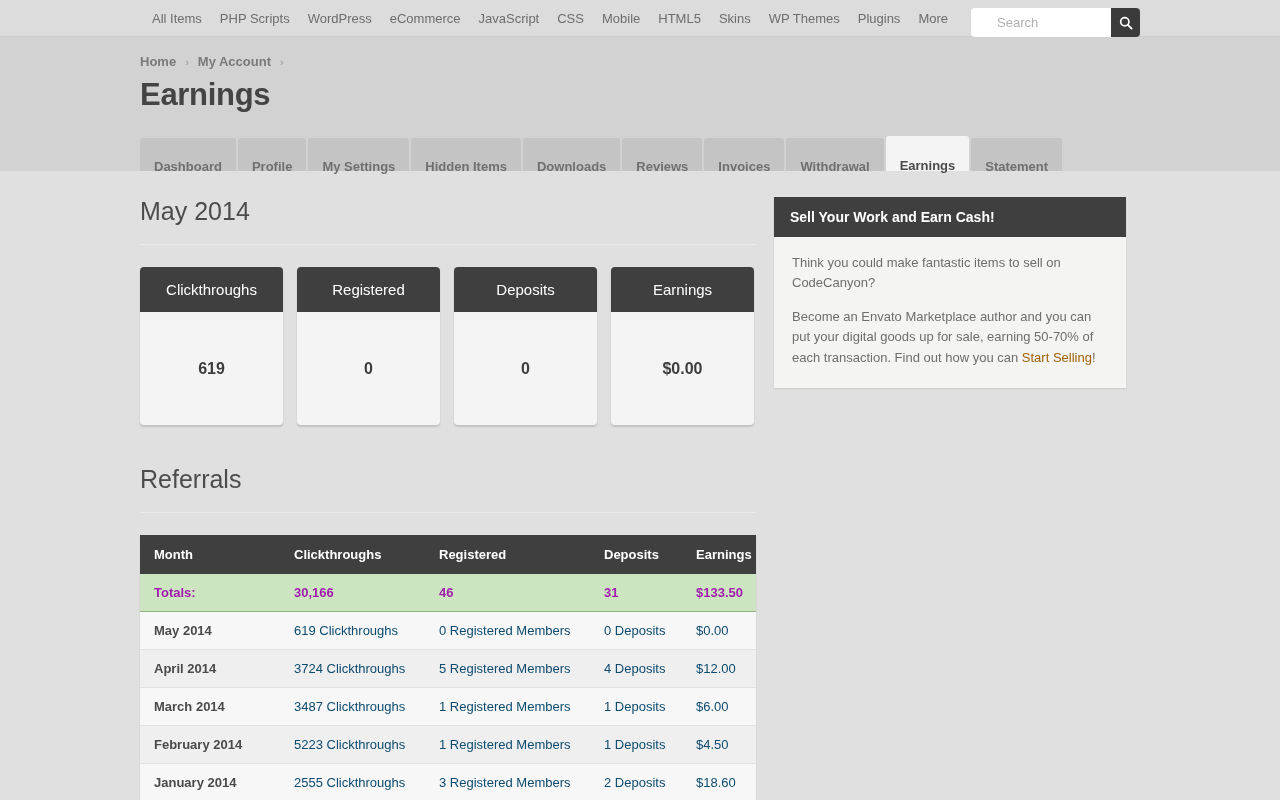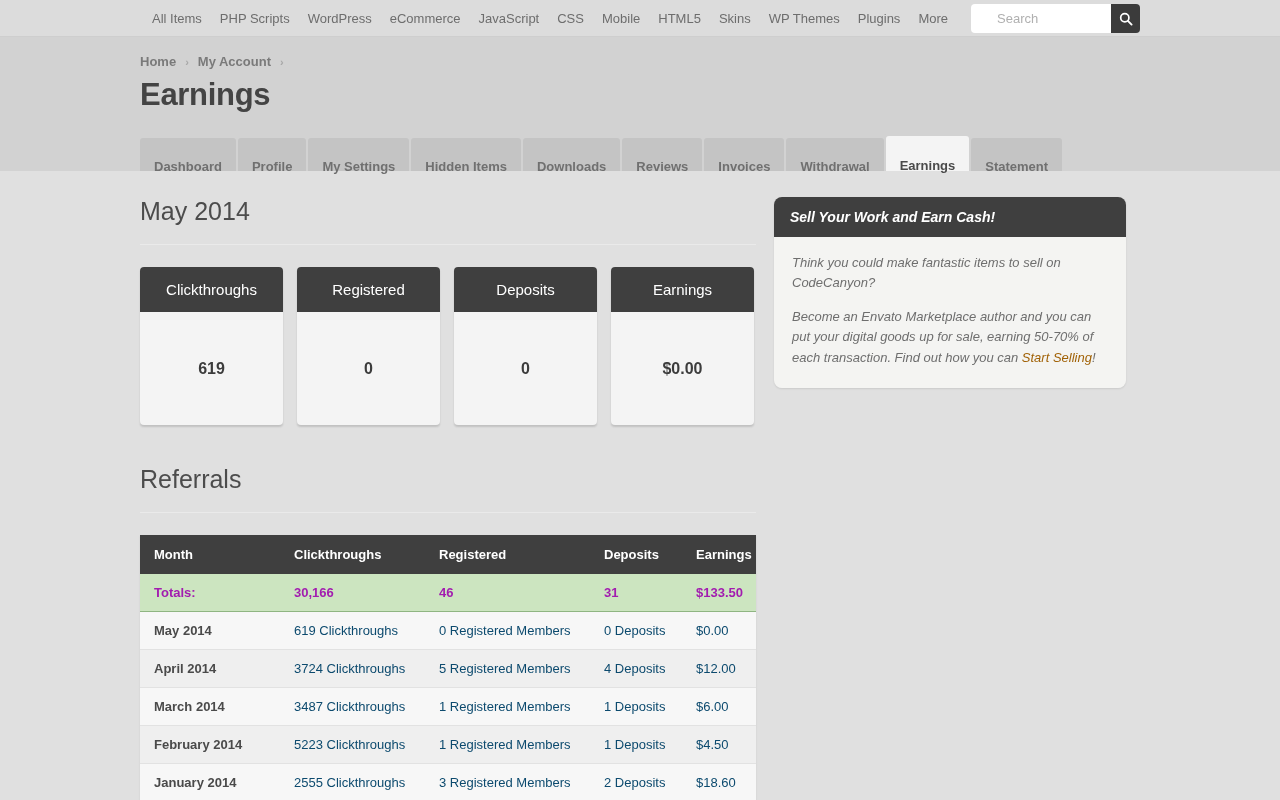--- a/index.html
+++ b/index.html
@@ -17,21 +17,21 @@
     position: relative;
     height: 37px;
     background: #dcdcdc;
     border-bottom: 1px solid #cecece;
   }
   #topnav-inner {
     width: 1000px;
     margin: 0 auto;
     height: 37px;
     display: flex;
-    align-items: center;
+    align-items: flex-end;
     justify-content: flex-end;
     position: relative;
   }
   .nav-link {
     color: #6d6d6d;
     font-size: 13px;
     text-decoration: none;
     padding: 0 9px;
     line-height: 37px;
     white-space: nowrap;
@@ -223,24 +223,23 @@
     color: #4a4a4a;
   }
   .col-month { width: 140px; }
   .col-click { width: 145px; }
   .col-reg   { width: 165px; }
   .col-dep   { width: 92px; }
   .col-earn  { width: 74px; }
 
   
   .panel {
-    border-radius: 8px;
+    border-radius: 0;
     overflow: hidden;
     box-shadow: 0 1px 2px rgba(0,0,0,0.1);
-    font-style: italic;
   }
   .panel-head {
     background: #3f3f3f;
     color: #fff;
     font-size: 14px;
     font-weight: bold;
     padding: 12px 16px;
   }
   .panel-body {
     background: #f4f4f2;

